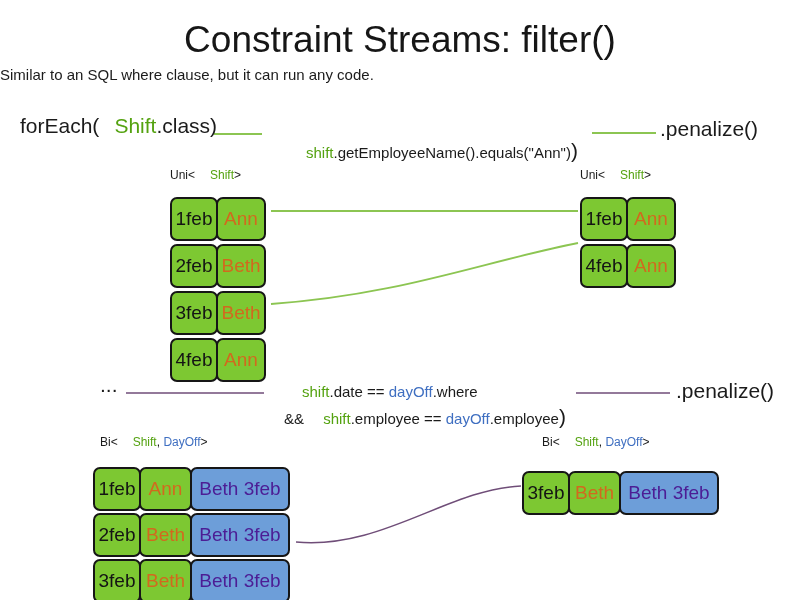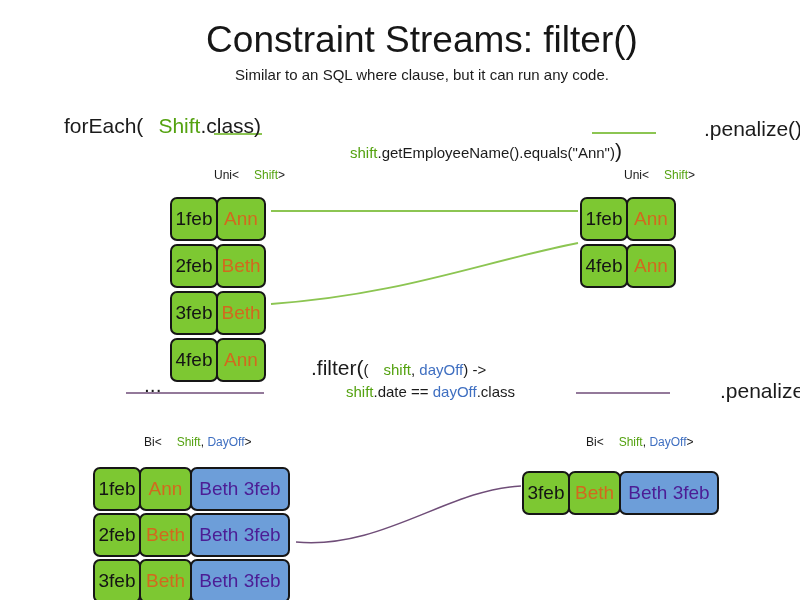--- a/index.html
+++ b/index.html
@@ -1,20 +1,20 @@
 <!DOCTYPE html>
 <html><head>
 <meta charset="utf-8">
 <style>
   html,body{margin:0;padding:0;background:#fff;}
   .stage{position:relative;width:800px;height:600px;background:#ffffff;
          font-family:"Liberation Sans",sans-serif;overflow:hidden;}
-  .abs{position:absolute;white-space:nowrap;padding-left:44px;}
+  .abs{position:absolute;white-space:nowrap;}
   .title{left:0;right:0;top:19px;text-align:center;font-size:37px;color:#161616;}
-  .subtitle{left:0;right:0;top:66px;text-align:center;font-size:15px;color:#1b1b1b;}
+  .subtitle{left:0;right:0;top:66px;text-align:left;font-size:15px;color:#1b1b1b;}
   .code-lg{font-size:21px;color:#1b1b1b;}
   .code-sm{font-size:15px;color:#1b1b1b;}
   .grn{color:#54a210;margin-left:15px;}
   .blu{color:#3f6fc1;}
   .big-paren{font-size:21px;}
   .hdr{font-size:12px;color:#1b1b1b;}
   .tbl{position:absolute;display:flex;flex-direction:column;gap:3px;}
   .tbl.tight{gap:2px;}
   .row{display:flex;}
   .cell{box-sizing:border-box;height:44px;border:2px solid #161616;border-radius:7px;
@@ -82,24 +82,24 @@
       <div class="cell w-name name">Ann</div>
     </div>
     <div class="row">
       <div class="cell w-date">4feb</div>
       <div class="cell w-name name">Ann</div>
     </div>
   </div>
 
   <div class="abs code-lg" style="left:100px;top:373px">...</div>
 
-  <div class="abs code-lg" style="left:267px;top:356px"><span>.filter(</span><span class="code-sm">(</span><span class="code-sm grn">shift</span><span class="code-sm">, </span><span class="code-sm blu">dayOff</span><span class="code-sm">)</span><span class="code-sm"> -&gt;</span></div>
 
-  <div class="abs code-sm" style="left:287px;top:383px"><span class="grn">shift</span><span>.date == </span><span class="blu">dayOff</span><span>.class</span></div>
+  <div class="abs code-sm" style="left:287px;top:383px"><span class="grn">shift</span><span>.date == </span><span class="blu">dayOff</span><span>.where</span></div>
 
+  <div class="abs code-sm" style="left:284px;top:405px"><span>&amp;&amp; </span><span class="grn">shift</span><span>.employee == </span><span class="blu">dayOff</span><span>.employee</span><span class="big-paren">)</span></div>
 
   <div class="abs code-lg" style="left:676px;top:379px">.penalize()</div>
 
   <div class="abs hdr" style="left:100px;top:435px"><span>Bi&lt;</span><span class="grn">Shift</span><span>, </span><span class="blu">DayOff</span><span>&gt;</span></div>
   <div class="abs hdr" style="left:542px;top:435px"><span>Bi&lt;</span><span class="grn">Shift</span><span>, </span><span class="blu">DayOff</span><span>&gt;</span></div>
 
   <div class="tbl tight" style="left:93px;top:467px">
     <div class="row">
       <div class="cell w-date">1feb</div>
       <div class="cell w-name2 name">Ann</div>

